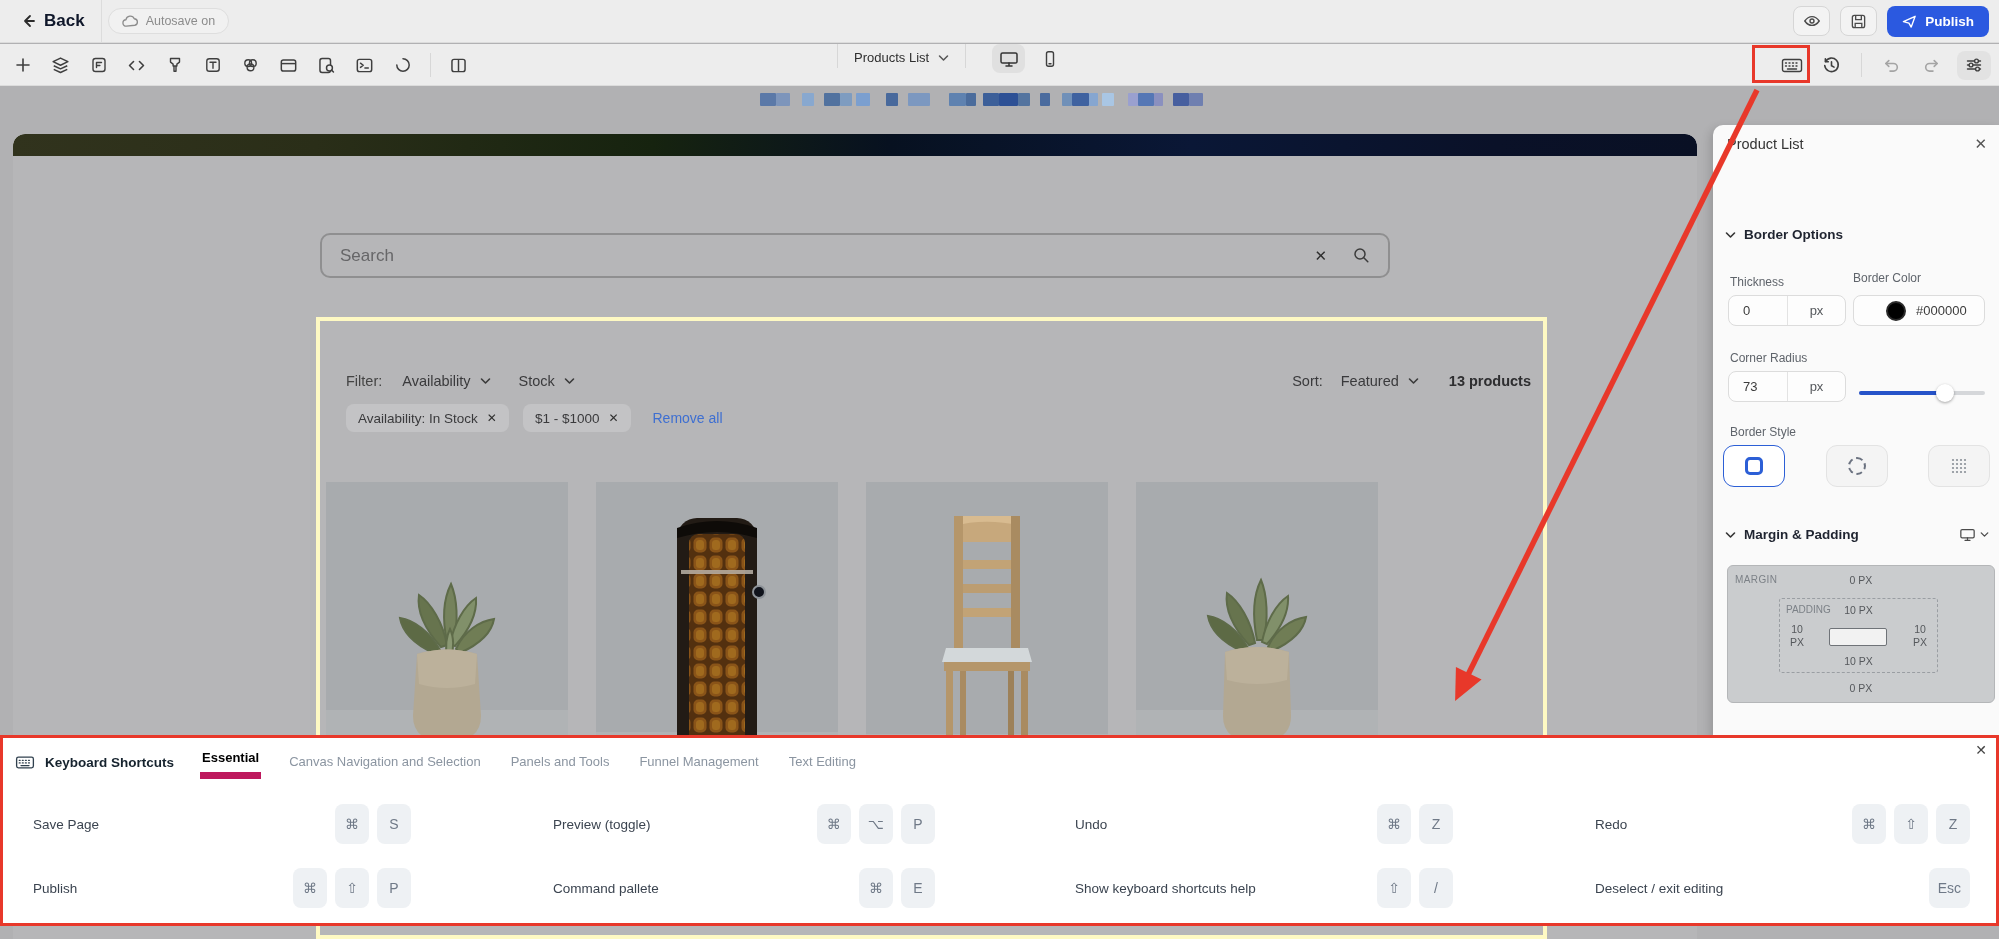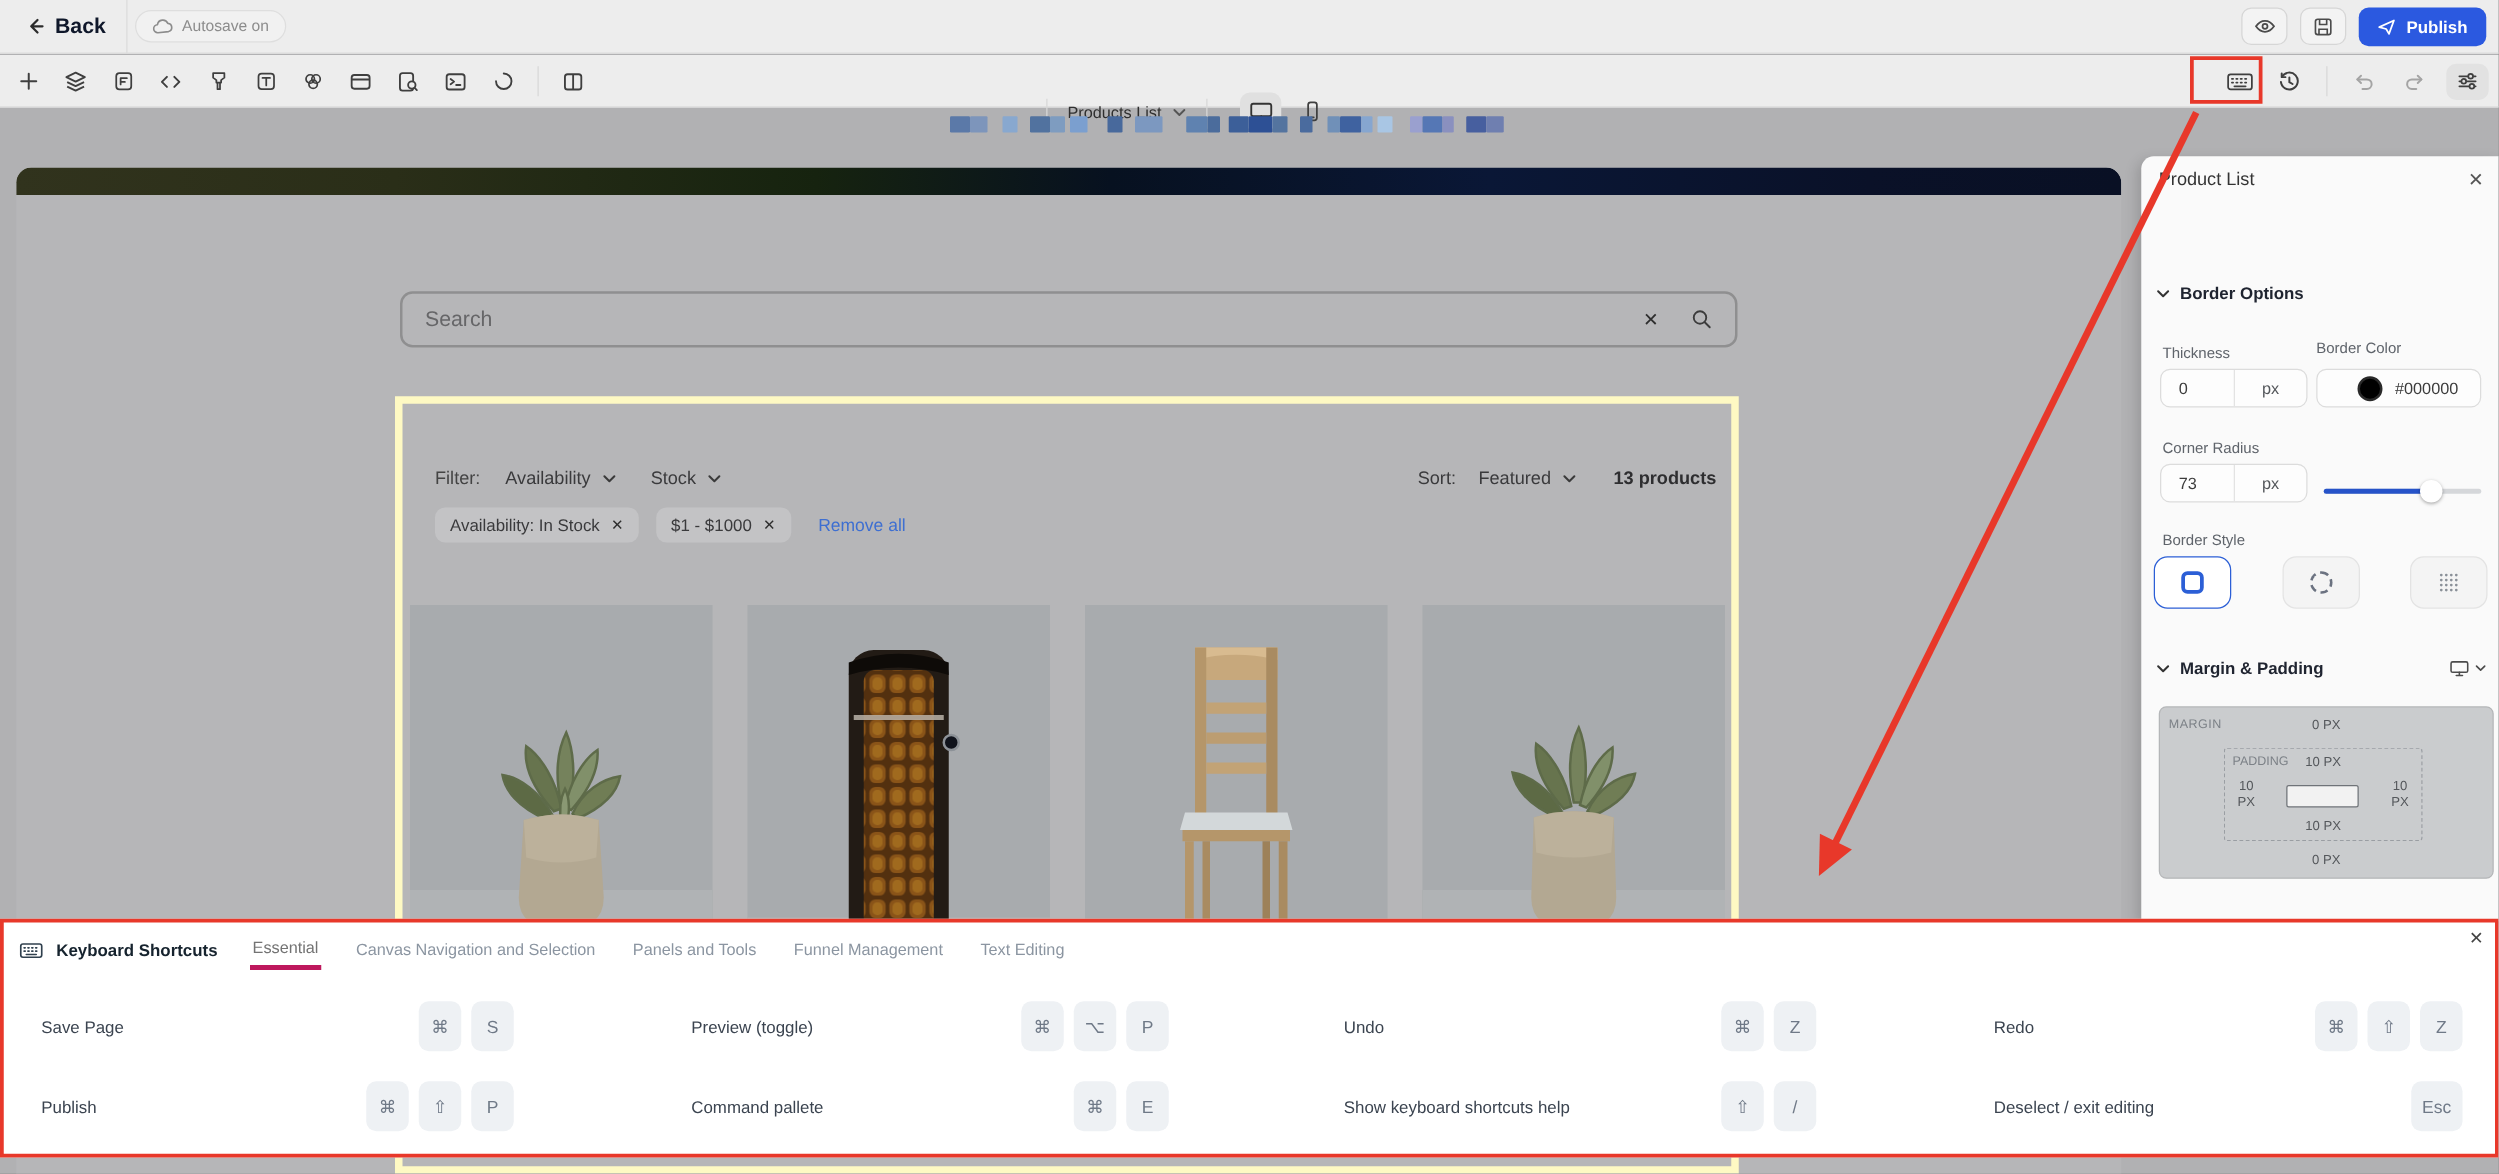--- a/index.html
+++ b/index.html
@@ -19,21 +19,21 @@
   .icon-btn { width:37px; height:30px; border:1px solid #d6d6d6; border-radius:8px; background:#f3f3f3;
               display:flex; align-items:center; justify-content:center; }
   .publish-btn { height:31px; padding:0 15px; border-radius:8px; background:#2b59e0; color:#fff;
                  display:flex; align-items:center; gap:8px; font-size:13.5px; font-weight:600; }
 
   .toolbar { position:absolute; left:0; top:44px; width:1999px; height:42px; background:#ededed;
              border-bottom:1px solid #dcdcdc; }
   .tb-left { position:absolute; left:8px; top:0; height:42px; display:flex; align-items:center; gap:9px; }
   .tb-ic { width:29px; height:29px; display:flex; align-items:center; justify-content:center; border-radius:7px; }
   .tb-vdiv { width:1px; height:24px; background:#d7d7d7; margin:0 4px; }
-  .tb-center { position:absolute; left:833px; top:0; height:42px; display:flex; align-items:flex-end;margin-top:17px; }
+  .tb-center { position:absolute; left:833px; top:0; height:42px; display:flex; align-items:flex-start; }
   .page-selector { display:flex; align-items:center; gap:9px; padding:6px 12px; font-size:13px; color:#2f2f2f; }
   .tb-devices { display:flex; align-items:center; gap:8px; margin-left:22px; }
   .dev-pill { width:33px; height:29px; display:flex; align-items:center; justify-content:center; border-radius:8px; }
   .dev-pill.active { background:#e0e0e0; }
   .tb-right { position:absolute; right:8px; top:0; height:42px; display:flex; align-items:center; gap:11px; }
   .tb-right .muted svg { opacity:.55; }
   .sliders-pill { width:34px; height:29px; background:#e2e2e2; border-radius:8px;
                   display:flex; align-items:center; justify-content:center; }
 
   
@@ -44,21 +44,21 @@
   .page { position:absolute; left:13px; top:48px; width:1684px; height:805px; background:#b6b6b8;
           border-radius:12px 12px 0 0; overflow:hidden; }
   .hero { height:22px; border-radius:12px 12px 0 0;
           background:linear-gradient(90deg,#31331d 0%,#2a2e18 18%,#16230f 38%,#071120 52%,#0a1736 70%,#0a1128 88%,#091024 100%); }
   .searchbar { position:absolute; left:307px; top:99px; width:1070px; height:45px; border:2px solid #8f8f90;
                border-radius:10px; display:flex; align-items:center; padding:0 18px; }
   .search-ph { color:#666668; font-size:17px; }
   .searchbar .sb-right { margin-left:auto; display:flex; align-items:center; gap:26px; }
   .sb-x { color:#2e2e2e; font-size:15px; }
 
-  .sel-section { position:absolute; left:303px; top:183px; width:1075px; height:622px; border:6px solid #fef9c3; }
+  .sel-section { position:absolute; left:303px; top:183px; width:1231px; height:622px; border:4px solid #fef9c3; }
   .filter-row { position:absolute; left:26px; top:52px; right:12px; display:flex; align-items:center;
                 font-size:14.5px; color:#3a3a3c; }
   .f-label { margin-right:20px; color:#444; }
   .f-opt { display:flex; align-items:center; gap:9px; margin-right:28px; font-weight:500; }
   .sort-group { margin-left:auto; display:flex; align-items:center; }
   .sort-label { font-weight:500; margin-right:18px; }
   .sort-value { display:flex; align-items:center; gap:9px; margin-right:30px; }
   .prod-count { font-weight:700; color:#2e2e30; }
   .chips-row { position:absolute; left:26px; top:83px; display:flex; align-items:center; gap:14px; }
   .chip { background:#c3c3c5; border-radius:8px; height:28px; display:flex; align-items:center; gap:9px;
@@ -119,21 +119,21 @@
   .pad-inner { position:absolute; left:49px; top:29px; width:58px; height:18px; background:#f2f2f2;
                border:1px solid #6f7378; border-radius:2px; }
 
   
   .shortcuts { position:absolute; left:0; top:735px; width:1999px; height:191px; background:#fff;
                border:3px solid #e8382a; }
   .sc-head { display:flex; align-items:center; gap:26px; padding:7px 14px 0 12px; }
   .sc-title-group { display:flex; align-items:center; gap:10px; }
   .sc-title { font-size:13.5px; font-weight:700; color:#16232e; }
   .sc-tab { font-size:13px; color:#8b95a1; padding:5px 2px 7px; }
-  .sc-tab.active { color:#737373; font-weight:400; border-bottom:4px solid #be185d; }
+  .sc-tab.active { color:#000000; font-weight:700; border-bottom:7px solid #be185d; }
   .sc-close { position:absolute; right:9px; top:4px; color:#444; font-size:14px; }
   .sc-grid { display:grid; grid-template-columns:490px 490px 490px 523px; margin-top:14px; row-gap:2px; }
   .kcell { height:62px; display:flex; align-items:center; justify-content:space-between; }
   .kcell:nth-child(4n+1) { padding-left:30px; padding-right:82px; }
   .kcell:nth-child(4n+2) { padding-left:60px; padding-right:48px; }
   .kcell:nth-child(4n+3) { padding-left:92px; padding-right:20px; }
   .kcell:nth-child(4n+4) { padding-left:122px; padding-right:26px; }
   .klabel { font-size:13.5px; color:#3b4450; }
   .keys { display:flex; gap:8px; }
   .key { min-width:34px; height:40px; padding:0 9px; border-radius:8px; background:#eef1f4; color:#6f7987;

